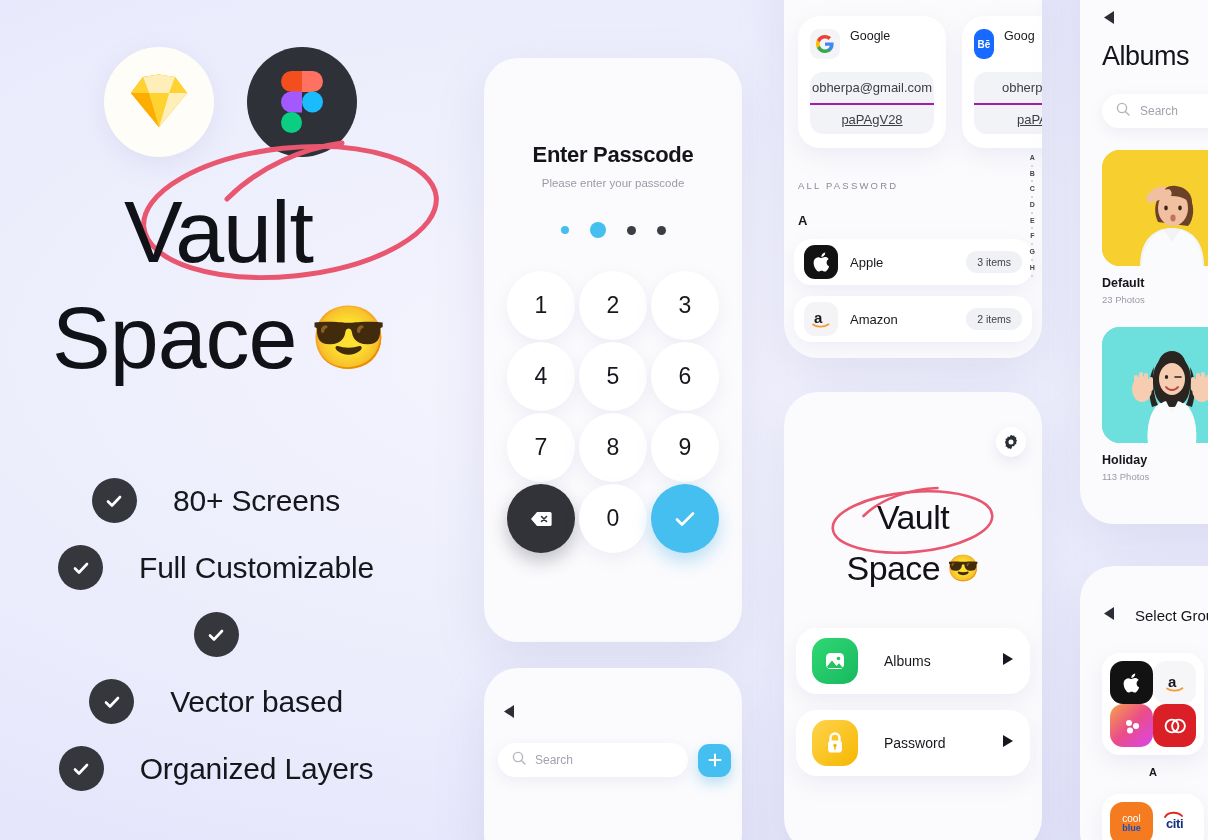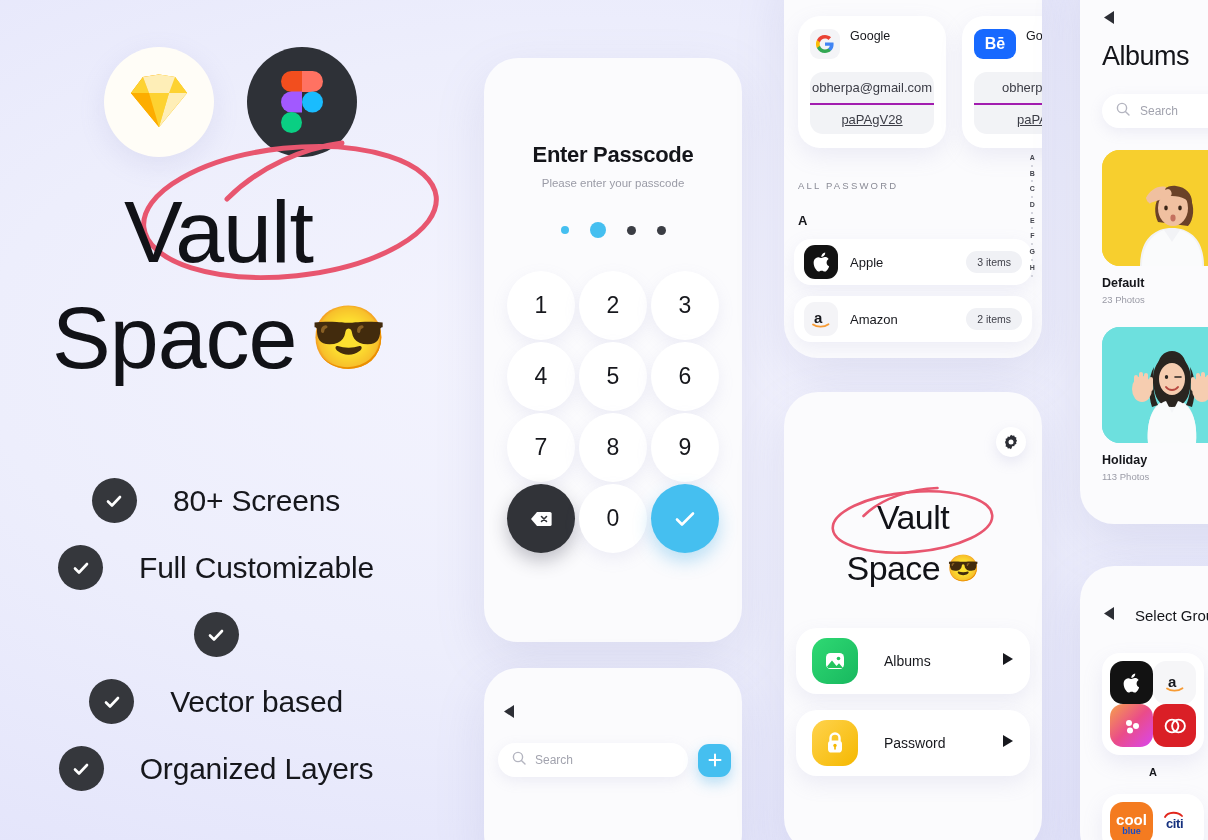--- a/index.html
+++ b/index.html
@@ -299,21 +299,21 @@
         <span class="apw-site-name">Google</span>
       </div>
       <div class="apw-fields">
         <div class="apw-field">obherpa@gmail.com</div>
         <div class="apw-field">paPAgV28</div>
       </div>
     </div>
 
     <div class="apw-site">
       <div class="apw-site-head">
-        <span class="apw-ico" style="background:#1769ff;width:42px;height:30px;border-radius:9px;color:#fff;font-size:16px;font-weight:700;">Bē</span>
+        <span class="apw-ico" style="background:#1769ff;width:20px;height:30px;border-radius:9px;color:#fff;font-size:10px;font-weight:700;">Bē</span>
         <span class="apw-site-name">Goog</span>
       </div>
       <div class="apw-fields">
         <div class="apw-field">obherpa@g</div>
         <div class="apw-field">paPAg</div>
       </div>
     </div>
   </div>
 
   <div class="apw-section">ALL PASSWORD</div>
@@ -523,21 +523,21 @@
       <svg width="26" height="22" viewBox="0 0 26 22">
         <circle cx="10" cy="11" r="6.4" fill="none" stroke="#fff" stroke-width="1.9"></circle>
         <circle cx="16.5" cy="11" r="6.4" fill="none" stroke="#fff" stroke-width="1.9"></circle>
       </svg>
     </span>
   </div>
   <div class="gr-letter">A</div>
 
   <div class="gr-tile" style="margin-top:16px;">
     <span class="gr-app" style="background:#f47b20;flex-direction:column;line-height:1;">
-      <span style="color:#fff;font-size:15px;font-weight:700;">cool</span>
+      <span style="color:#fff;font-size:10px;font-weight:400;">cool</span>
       <span style="color:#1a4cc4;font-size:9px;font-weight:700;">blue</span>
     </span>
     <span class="gr-app" style="background:#ffffff;position:relative;">
       <span style="color:#15317e;font-size:13px;font-weight:700;letter-spacing:-.4px;">citi</span>
       <svg width="20" height="8" viewBox="0 0 20 8" style="position:absolute;top:8px;left:11px;">
         <path d="M1 7 C4 1.5 14 1.5 18 6" fill="none" stroke="#e1261c" stroke-width="1.8" stroke-linecap="round"></path>
       </svg>
     </span>
   </div>
 </div>

